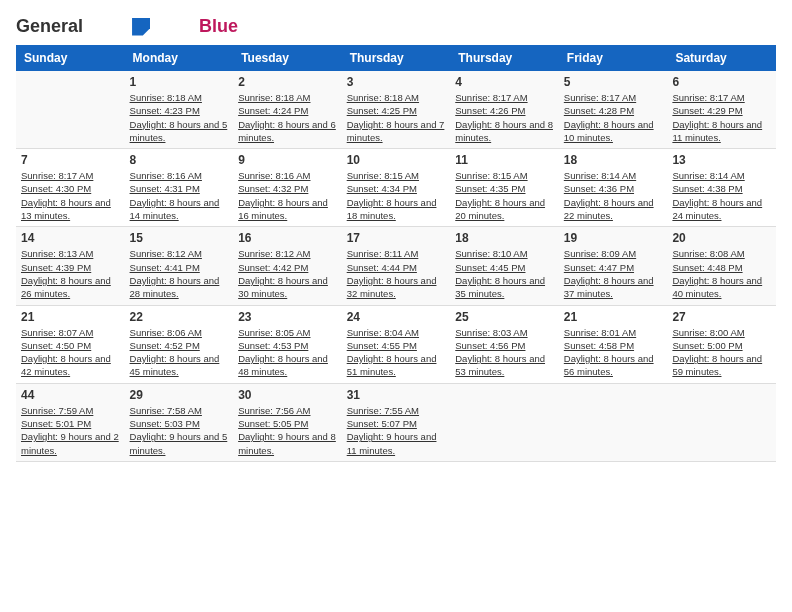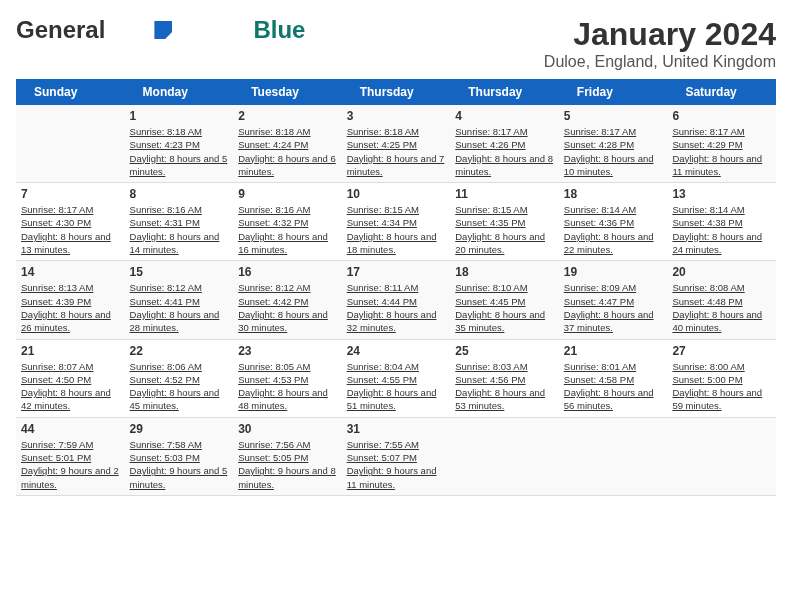--- a/index.html
+++ b/index.html
@@ -17,27 +17,27 @@
       margin-bottom: 8px;
     }
     .logo {
       display: flex;
       flex-direction: column;
       align-items: flex-start;
     }
     .logo-text {
       display: flex;
       align-items: center;
-      font-size: 24px;
+      font-size: 18px;
       font-weight: bold;
       color: #333;
       gap: 47px;
     }
     .logo-general { color: #333; }
-    .logo-blue { color: #0f766e; margin-left: 32px; }
+    .logo-blue { color: #be185d; }
     .logo-icon {
       width: 18px;
       height: 18px;
       background: #1565c0;
       clip-path: polygon(0 0, 100% 0, 100% 60%, 60% 100%, 0 100%);
       margin-left: 2px;
       margin-right: 2px;
     }
     .title-block {
       text-align: right;
@@ -52,21 +52,21 @@
       color: #555;
     }
     table {
       width: 100%;
       border-collapse: collapse;
       font-size: 10px;
     }
     thead tr th {
       background: #1565c0;
       color: #fff;
-      padding: 6px 18px;
+      padding: 6px 8px;
       text-align: left;
       font-size: 12px;
       font-weight: bold;
     }
     tbody tr {
       border-bottom: 1px solid #ddd;
     }
     tbody tr:nth-child(odd) {
       background: #f9f9f9;
     }
@@ -96,24 +96,20 @@
 <body>
 
 <div class="header">
   <div class="logo">
     <div class="logo-text">
       <span class="logo-general">General</span>
       <div class="logo-icon"></div>
       <span class="logo-blue">Blue</span>
     </div>
   </div>
-  <div class="title-block">
-    <div class="month-title">January 2024</div>
-    <div class="location">Duloe, England, United Kingdom</div>
-  </div>
 </div>
 
 <table>
   <thead>
     <tr>
 
     <th>Sunday</th>
         <th>Monday</th>
         <th>Tuesday</th>
         <th>Thursday</th>

